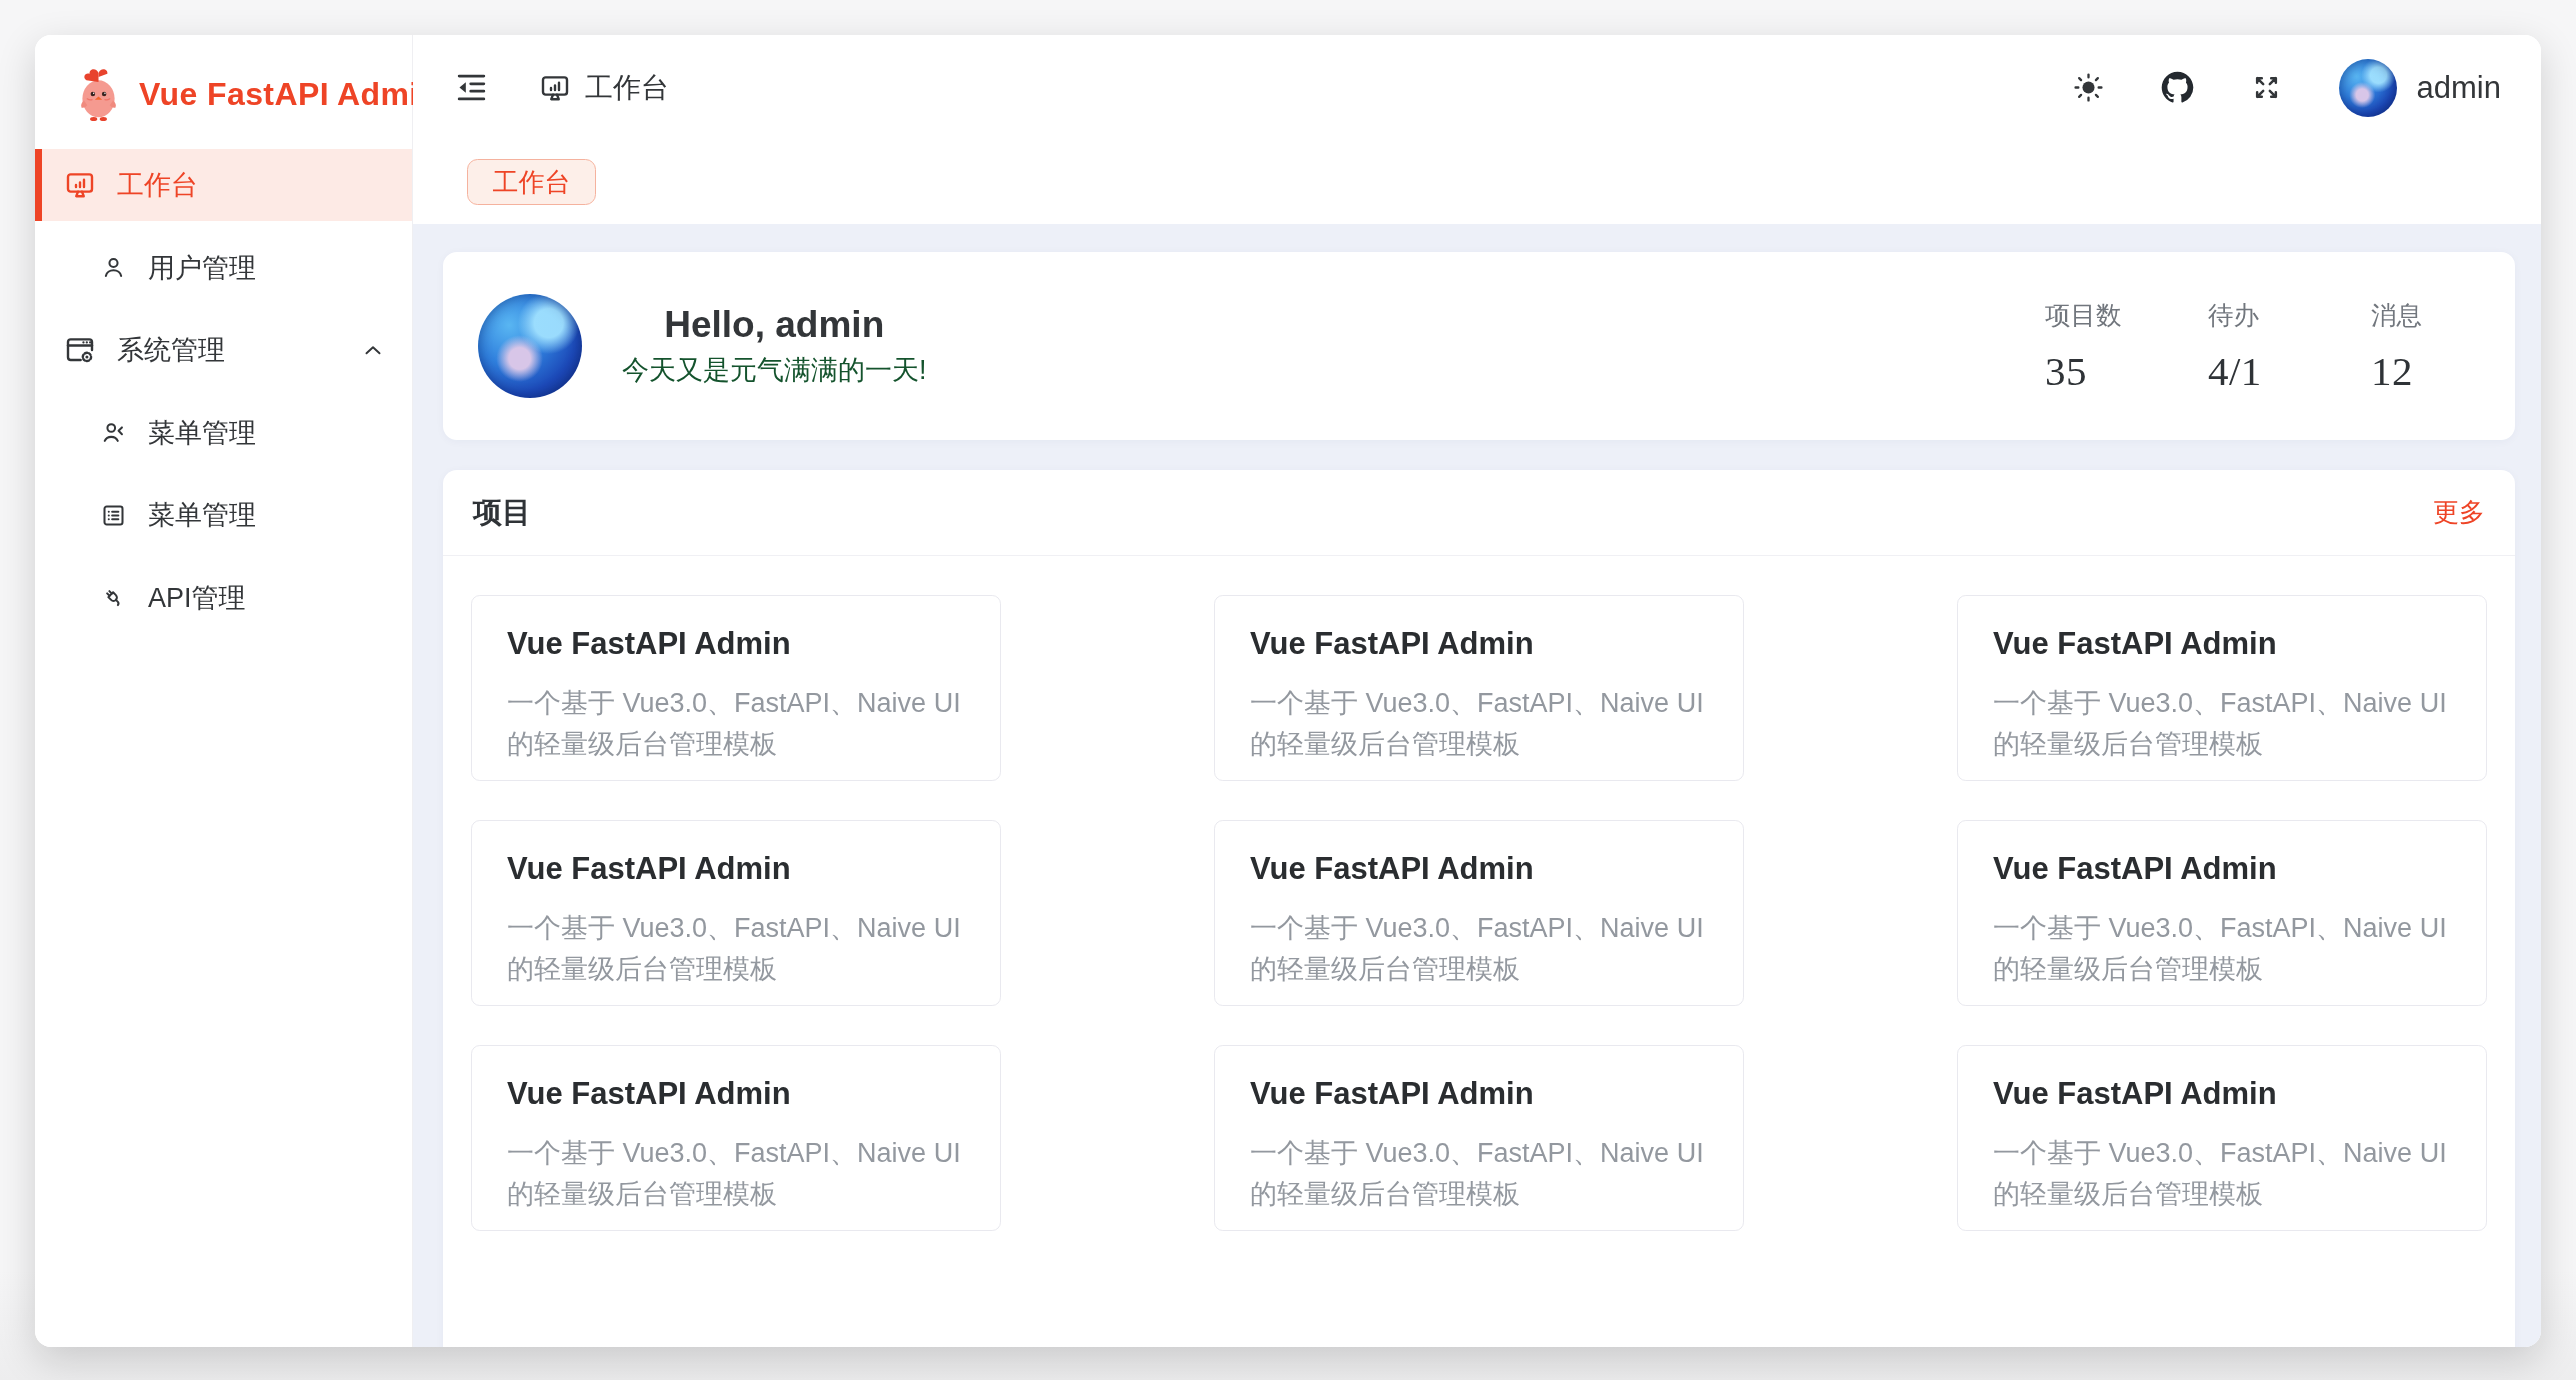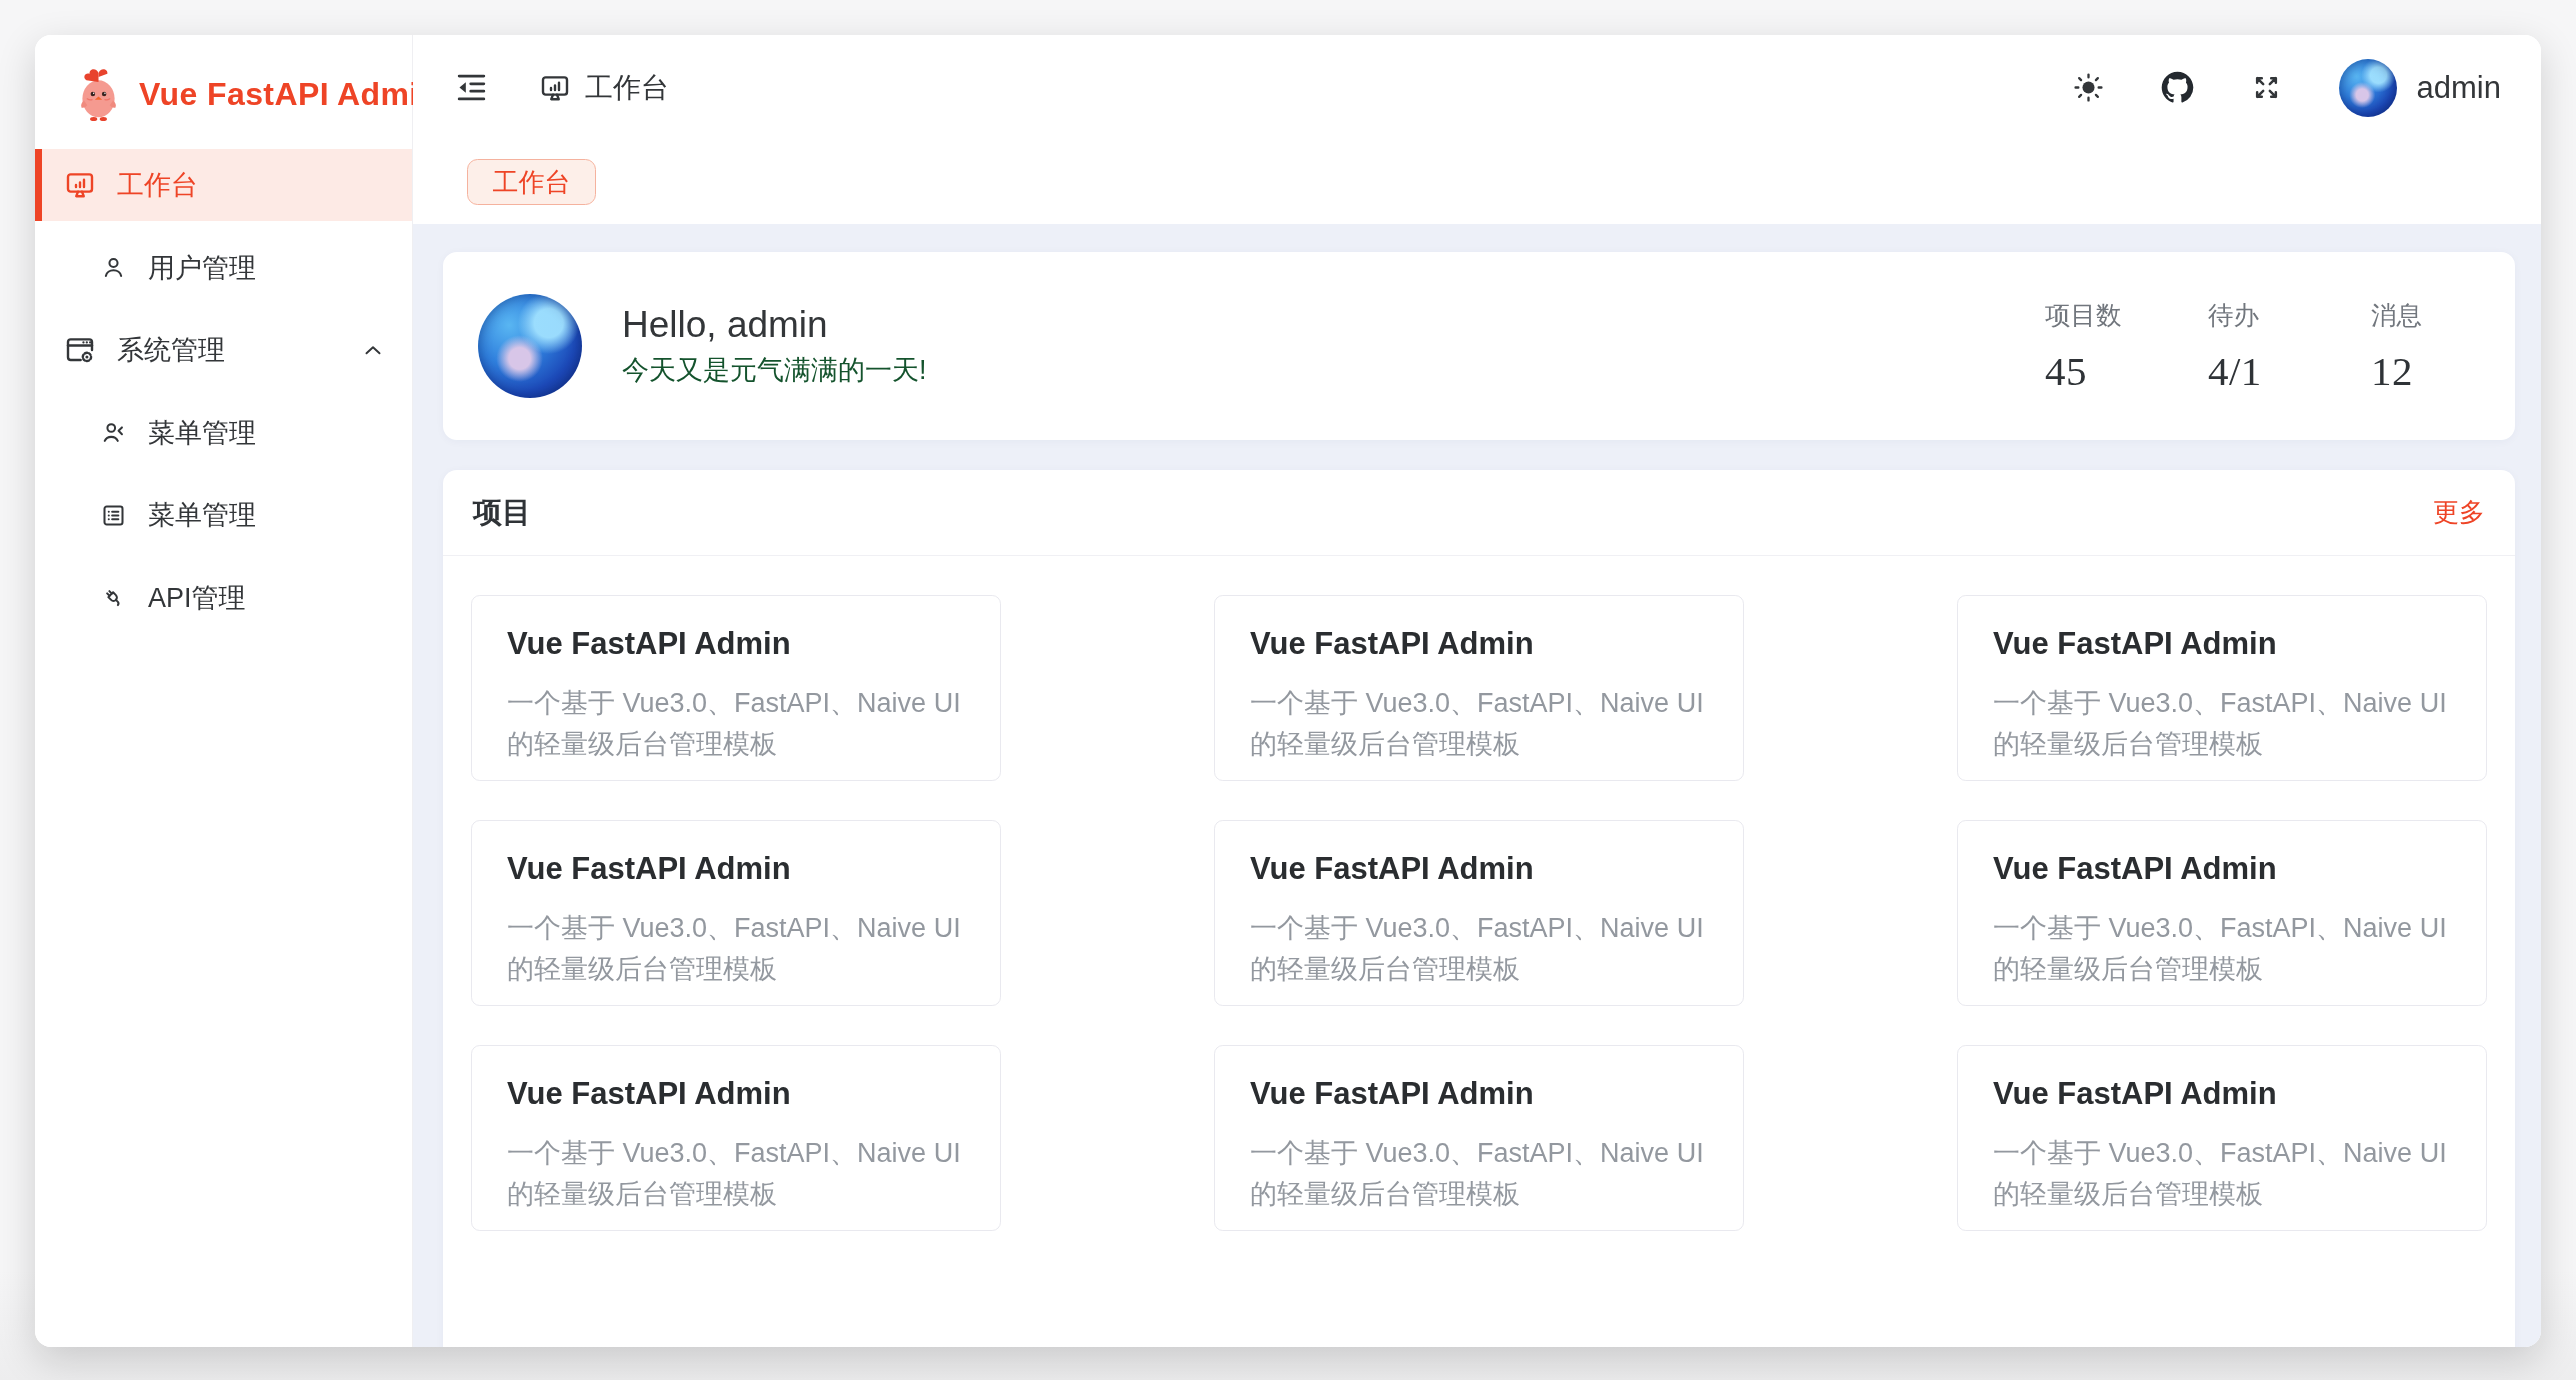--- a/index.html
+++ b/index.html
@@ -68,21 +68,21 @@
   }
   
   .content { flex:1; background:var(--content-bg); padding:28px 26px 0 30px; overflow:hidden; }
   .hello-card {
     background:#fff; border-radius:14px; height:188px;
     display:flex; align-items:center; padding:0 39px 0 35px; margin-bottom:30px;
     box-shadow:0 1.8px 8.8px rgba(30,40,90,.04);
   }
   .avatar.big { width:104px; height:104px; flex-shrink:0; }
   .hello-text { margin-left:40px; }
-  .greeting { font-size:37px; font-weight:400; color:#333639; }
+  .greeting { font-size:37px; font-weight:700; color:#333639;text-align:center; }
   .hello-sub { font-size:27px; color:#14532d; margin-top:6px; }
   .stats { margin-left:auto; display:flex; gap:58px;font-family:Liberation Serif, serif; }
   .stat { min-width:105px; }
   .stat-label { font-size:25.5px; color:#71767d; }
   .stat-value { font-size:41px; font-weight:500; color:#2f3337; margin-top:14px; letter-spacing:0.4px; }
   .projects-panel {
     background:#fff; border-radius:14px; height:948px;
     box-shadow:0 1.8px 8.8px rgba(30,40,90,.04);
     display:flex; flex-direction:column;
   }
@@ -264,21 +264,21 @@
 
         <section class="hello-card">
           <span class="avatar big"></span>
           <div class="hello-text">
             <div class="greeting">Hello, admin</div>
             <div class="hello-sub">今天又是元气满满的一天!</div>
           </div>
           <div class="stats">
             <div class="stat">
               <div class="stat-label">项目数</div>
-              <div class="stat-value">45</div>
+              <div class="stat-value">35</div>
             </div>
             <div class="stat">
               <div class="stat-label">待办</div>
               <div class="stat-value">4/1</div>
             </div>
             <div class="stat">
               <div class="stat-label">消息</div>
               <div class="stat-value">12</div>
             </div>
           </div>

